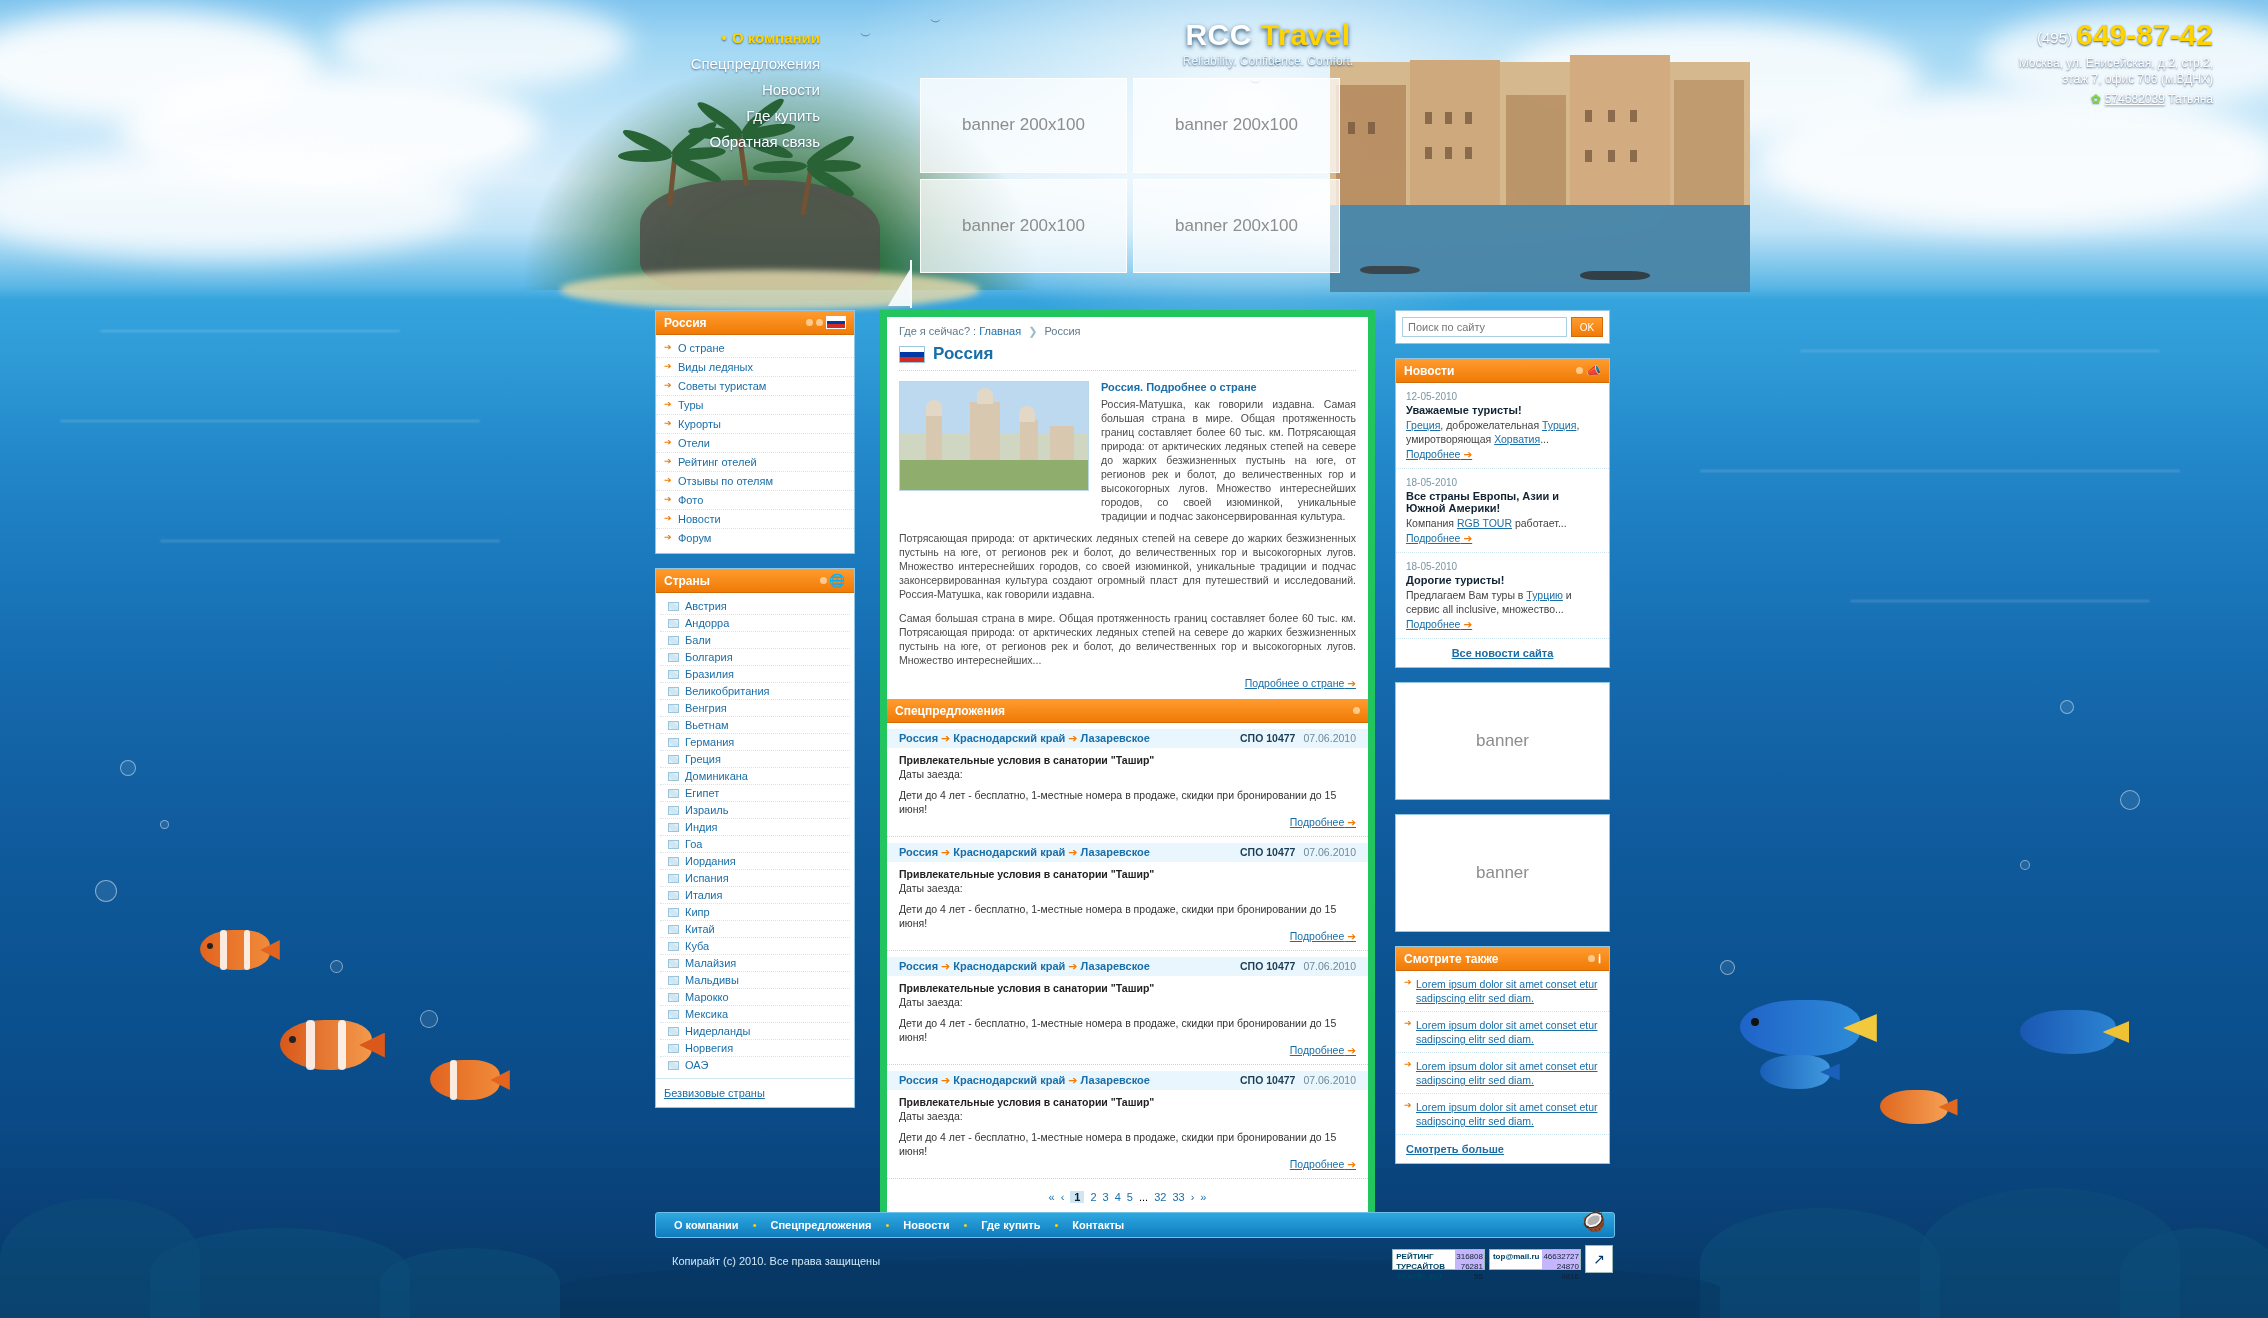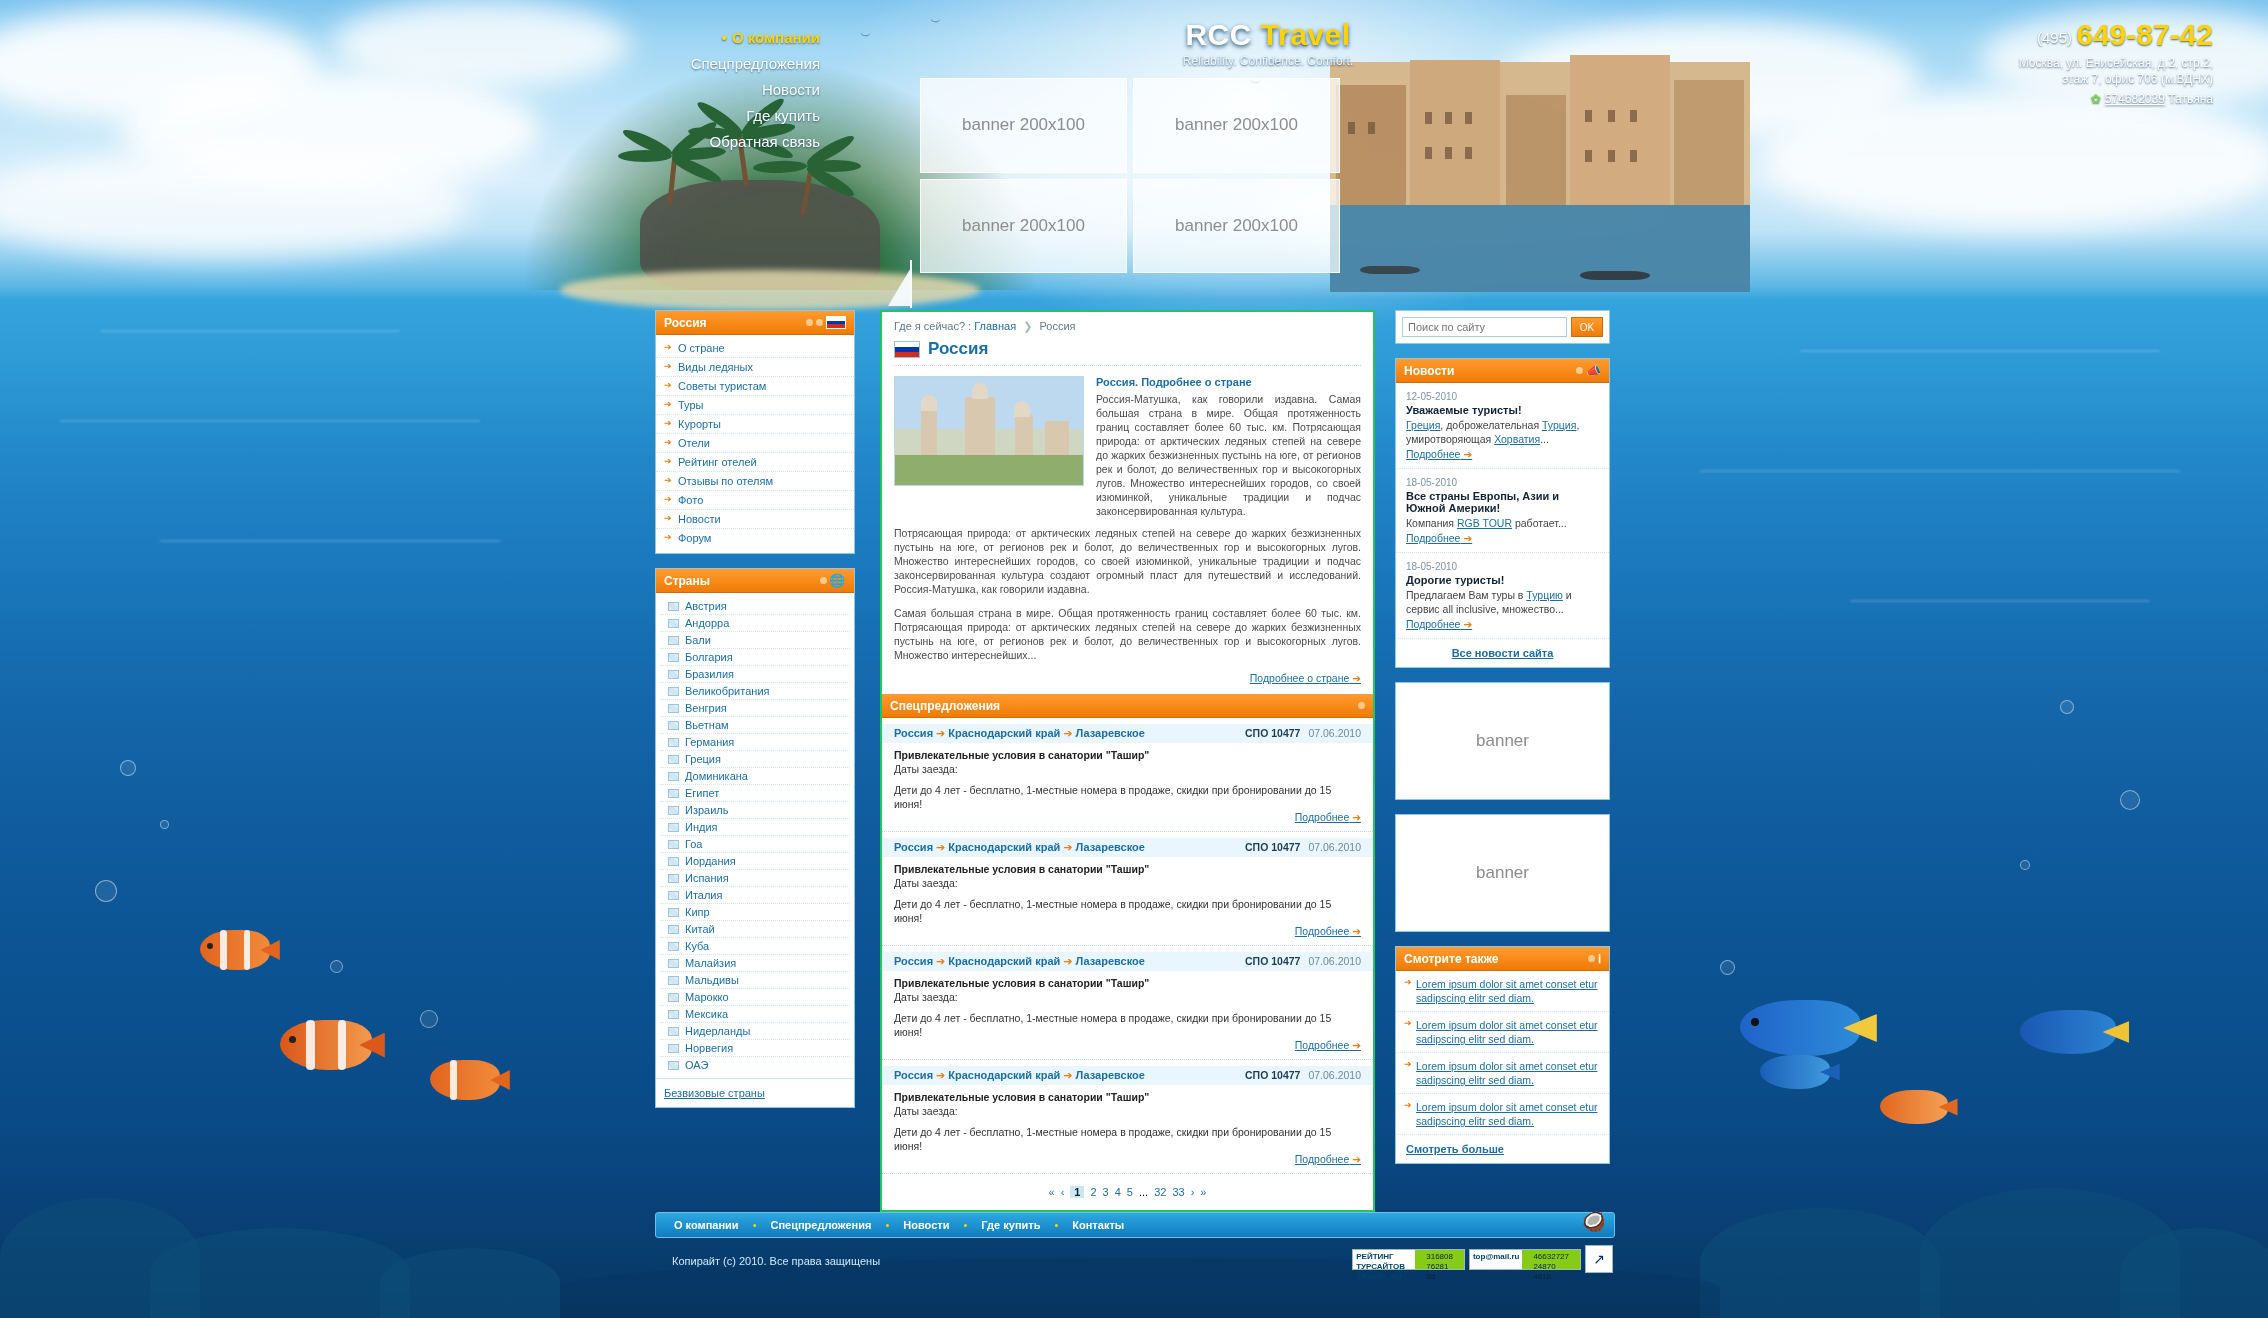--- a/index.html
+++ b/index.html
@@ -96,21 +96,21 @@
   
   .clist{list-style:none;padding:5px 4px;}
   .clist li{border-bottom:1px dotted #cfe6f3;display:flex;align-items:center;gap:6px;padding:2px 8px;}
   .clist li:last-child{border-bottom:none;}
   .clist .cflag{width:11px;height:9px;background:#cfe6f3;border:1px solid #9bc4dd;flex:none;
     background-image:linear-gradient(45deg,#dfeef8 25%,transparent 25%,transparent 75%,#dfeef8 75%);}
   .clist a{color:#1a6ea8;text-decoration:none;font-size:11px;}
   .visa-link{display:block;padding:8px;border-top:1px solid #cfe6f3;color:#1a6ea8;font-size:11px;text-decoration:underline;}
 
   
-  #content{background:#fff;border:2px solid #22c55e;padding:0 0 10px;}
+  #content{background:#fff;border:7px solid #22c55e;padding:0 0 10px;}
   .breadcrumb{font-size:11px;color:#5d7a8a;padding:8px 12px 6px;}
   .breadcrumb a{color:#1a6ea8;text-decoration:none;}
   .breadcrumb .sep{color:#9ab8c8;margin:0 4px;}
   .page-title{display:flex;align-items:center;gap:8px;padding:0 12px 6px;}
   .page-title h1{font-size:17px;color:#1a6ea8;font-weight:bold;}
   .hr-dot{border-top:1px dotted #bcd8e8;margin:0 12px 10px;}
   .art{display:flex;gap:12px;padding:0 12px;}
   .art .thumb{width:190px;height:110px;flex:none;border:1px solid #b9d8e8;
     background:linear-gradient(to bottom,#bcd9ef 0 48%, #cfd6c2 48% 72%, #8fae6e 72% 100%);position:relative;overflow:hidden;}
   .art .thumb .twr{position:absolute;background:#d9c8b0;}
@@ -161,21 +161,21 @@
   #footbar{position:absolute;left:655px;top:1212px;width:960px;height:26px;
     background:linear-gradient(to bottom,#2ea8e0,#0f7cbe);border:1px solid #6fc0e6;border-radius:3px;
     display:flex;align-items:center;gap:14px;padding-left:18px;}
   #footbar a{color:#fff;font-size:11px;text-decoration:none;font-weight:bold;}
   #footbar .sep{color:#ffd400;}
   #footbar .coco{position:absolute;right:8px;top:-4px;font-size:20px;}
   #copyright{position:absolute;left:672px;top:1255px;color:#cfe9f7;font-size:11px;}
   #counters{position:absolute;right:655px;top:1245px;display:flex;gap:4px;align-items:center;}
   .ctr{background:#fff;border:1px solid #9bb;display:flex;font-size:8px;line-height:10px;height:21px;}
   .ctr .l{padding:2px 3px;color:#046;font-weight:bold;}
-  .ctr .r{padding:2px 11px;background:#84cc16;color:#123;text-align:left;}
+  .ctr .r{padding:2px 1px;background:#c4b5fd;color:#123;text-align:right;}
   .ctr-sq{width:28px;height:28px;background:#fff;border:1px solid #9bb;display:flex;align-items:center;justify-content:center;font-size:14px;color:#036;}
 </style>
 </head>
 <body>
 
 <div id="bg">
   <div id="sunglow"></div>
 
   <div class="cloud" style="left:-40px;top:10px;width:360px;height:110px;"></div>
   <div class="cloud" style="left:120px;top:70px;width:420px;height:120px;"></div>

